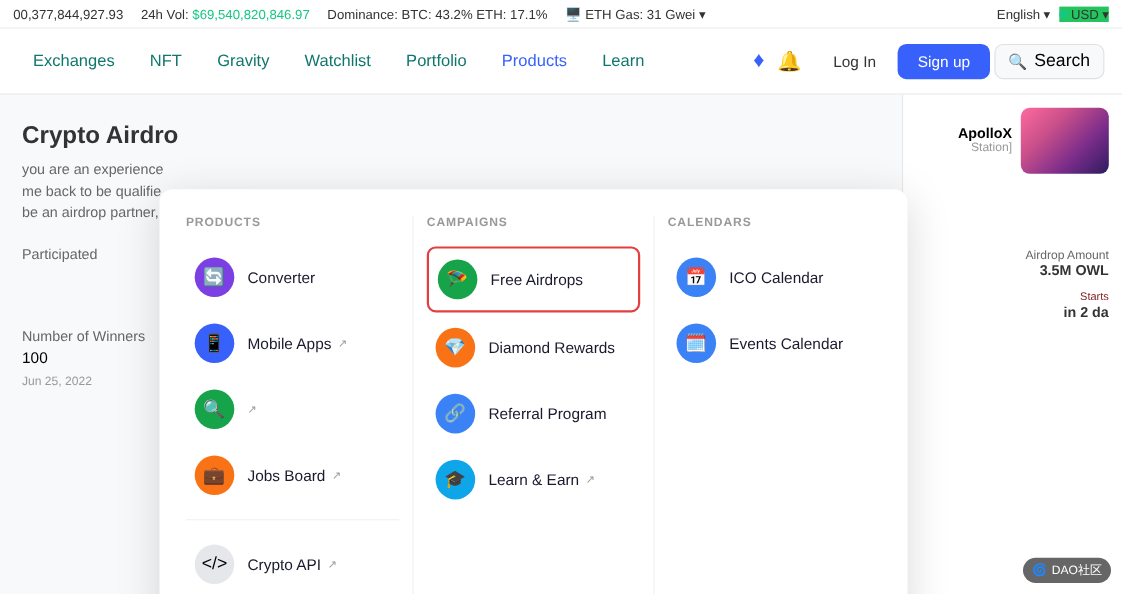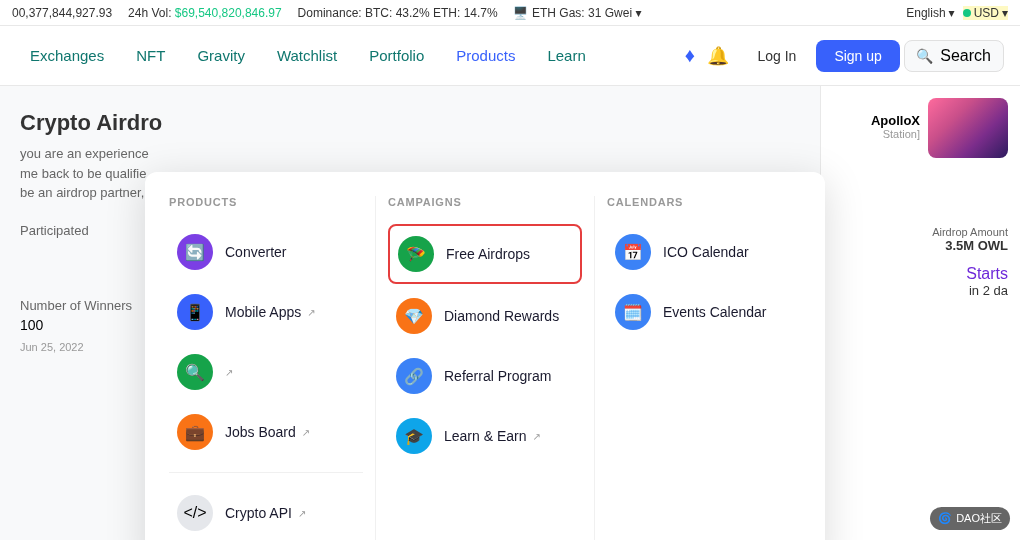--- a/index.html
+++ b/index.html
@@ -15,21 +15,21 @@
       padding: 0 12px;
       font-size: 12px;
       color: #333;
       gap: 16px;
       justify-content: space-between;
     }
     .ticker-left { display: flex; gap: 16px; align-items: flex-end; }
     .ticker-right { display: flex; align-items: center; gap: 8px; }
     .green { color: #16c784; }
     .lang-btn { display: flex; align-items: center; gap: 3px; cursor: pointer; font-size: 12px; color: #333; }
-    .usd-btn { display: flex; align-items: center; gap: 3px; cursor: pointer; font-size: 12px; color: #333; background: #fef9c3; border: none; }
+    .usd-btn { display: flex; align-items: center; gap: 3px; cursor: pointer; font-size: 12px; color: #333; background: #22c55e; border: none; }
     .dot-green { width: 8px; height: 8px; background: #16c784; border-radius: 50%; }
 
     
     .navbar {
       background: #fff;
       border-bottom: 1px solid #e8e8e8;
       height: 60px;
       display: flex;
       align-items: center;
       padding: 0 16px;
@@ -179,21 +179,21 @@
 
 <div class="ticker-bar">
   <div class="ticker-left">
     <span>00,377,844,927.93</span>
     <span>
       <span>24h Vol:</span>
       <span class="green">$69,540,820,846.97</span>
     </span>
     <span>
       <span>Dominance:</span>
-      <span>BTC: 43.2% ETH: 14.7%</span>
+      <span>BTC: 43.2% ETH: 17.1%</span>
     </span>
     <span>
       🖥️ <span>ETH Gas:</span> <span>31 Gwei</span> ▾
     </span>
   </div>
   <div class="ticker-right">
     <div class="lang-btn">
       <span>English</span> ▾
     </div>
     <div class="usd-btn">
@@ -243,22 +243,22 @@
         <div class="ad-name">ApolloX</div>
         <div class="ad-label">Station]</div>
       </div>
       <div class="ad-img"></div>
     </div>
     <div style="margin-top: 60px;">
       <div style="font-size: 11px; color: #666;">Airdrop Amount</div>
       <div style="font-size: 13px; font-weight: 600; color: #333;">3.5M OWL</div>
     </div>
     <div style="margin-top: 12px;">
-      <div style="font-size: 16px; color: #6d28d9;">Starts</div>
-      <div style="font-size: 13px; font-weight: 400; color: #333;">in 2 da</div>
+      <div style="font-size: 10px; color: #7f1d1d;">Starts</div>
+      <div style="font-size: 13px; font-weight: 700; color: #333;">in 2 da</div>
     </div>
   </div>
 
   <div class="dropdown-overlay">
 
     <div class="dropdown-col">
       <div class="col-header">PRODUCTS</div>
 
       <div class="menu-item">
         <div class="menu-icon" style="background: #7b3fe4;">🔄</div>

